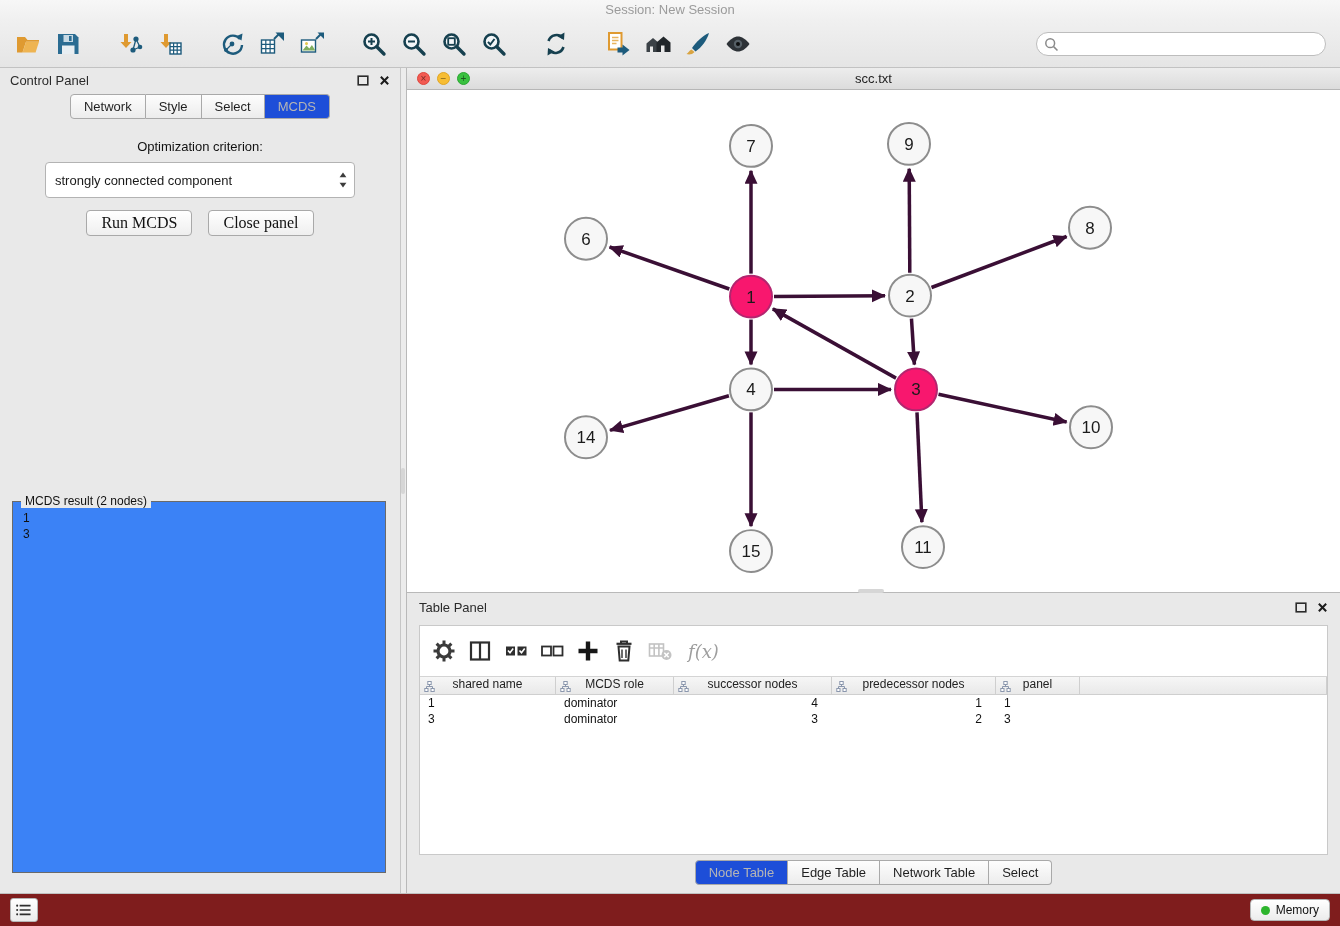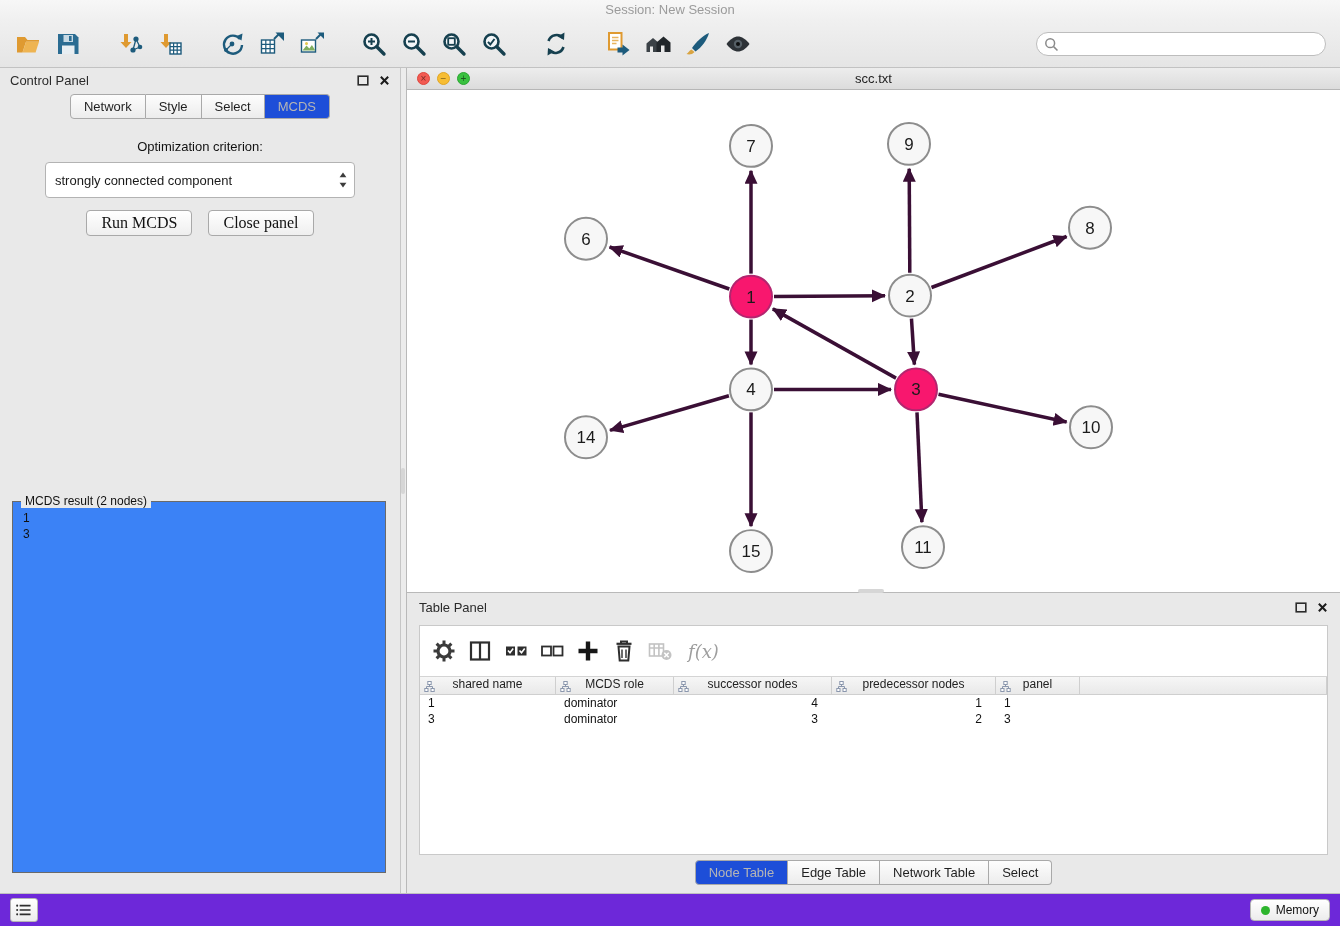--- a/index.html
+++ b/index.html
@@ -72,21 +72,21 @@
   .tbl-header { background:linear-gradient(#f6f6f6,#e9e9e9); border-top:1px solid #d4d4d4; border-bottom:1px solid #cfcfcf; height:19px; }
   .hcell { border-right:1px solid #cfcfcf; display:flex; align-items:flex-start; justify-content:center; font-size:12px; position:relative; color:#222; cursor:pointer; }
   .hcell.filler { cursor:default; }
   .tree-ic { position:absolute; left:4px; top:4px; width:11px; height:11px; }
   .tbl-row { height:16px; font-size:12px; cursor:default; }
   .cell { padding:0 8px; line-height:16px; color:#111; overflow:hidden; white-space:nowrap; }
   .cell.r { text-align:right; padding-right:14px; }
   .tp-tabs { position:absolute; bottom:8px; left:0; right:0;align-items:center; }
 
   
-  .statusbar { position:absolute; left:0; right:0; bottom:0; height:33px; background:#6d28d9; border-top:1px solid #c0c0c0;
+  .statusbar { position:absolute; left:0; right:0; bottom:0; height:33px; background:#7f1d1d; border-top:1px solid #c0c0c0;
     display:flex; align-items:center; padding:0 10px; }
   .status-left-btn { width:28px; height:24px; border:1px solid #b5b5b5; border-radius:3px; background:linear-gradient(#fff,#ececec);
     cursor:pointer; display:flex; align-items:center; justify-content:center; }
   .memory-btn { margin-left:auto; display:flex; align-items:center; gap:6px; padding:3px 10px; border:1px solid #b5b5b5;
     border-radius:4px; background:linear-gradient(#fff,#ececec); font-size:12px; cursor:pointer; color:#111; font-family:"Liberation Sans", sans-serif; }
   .mem-dot { width:9px; height:9px; border-radius:50%; background:#2db52d; }
 </style>
 </head>
 <body>
 

